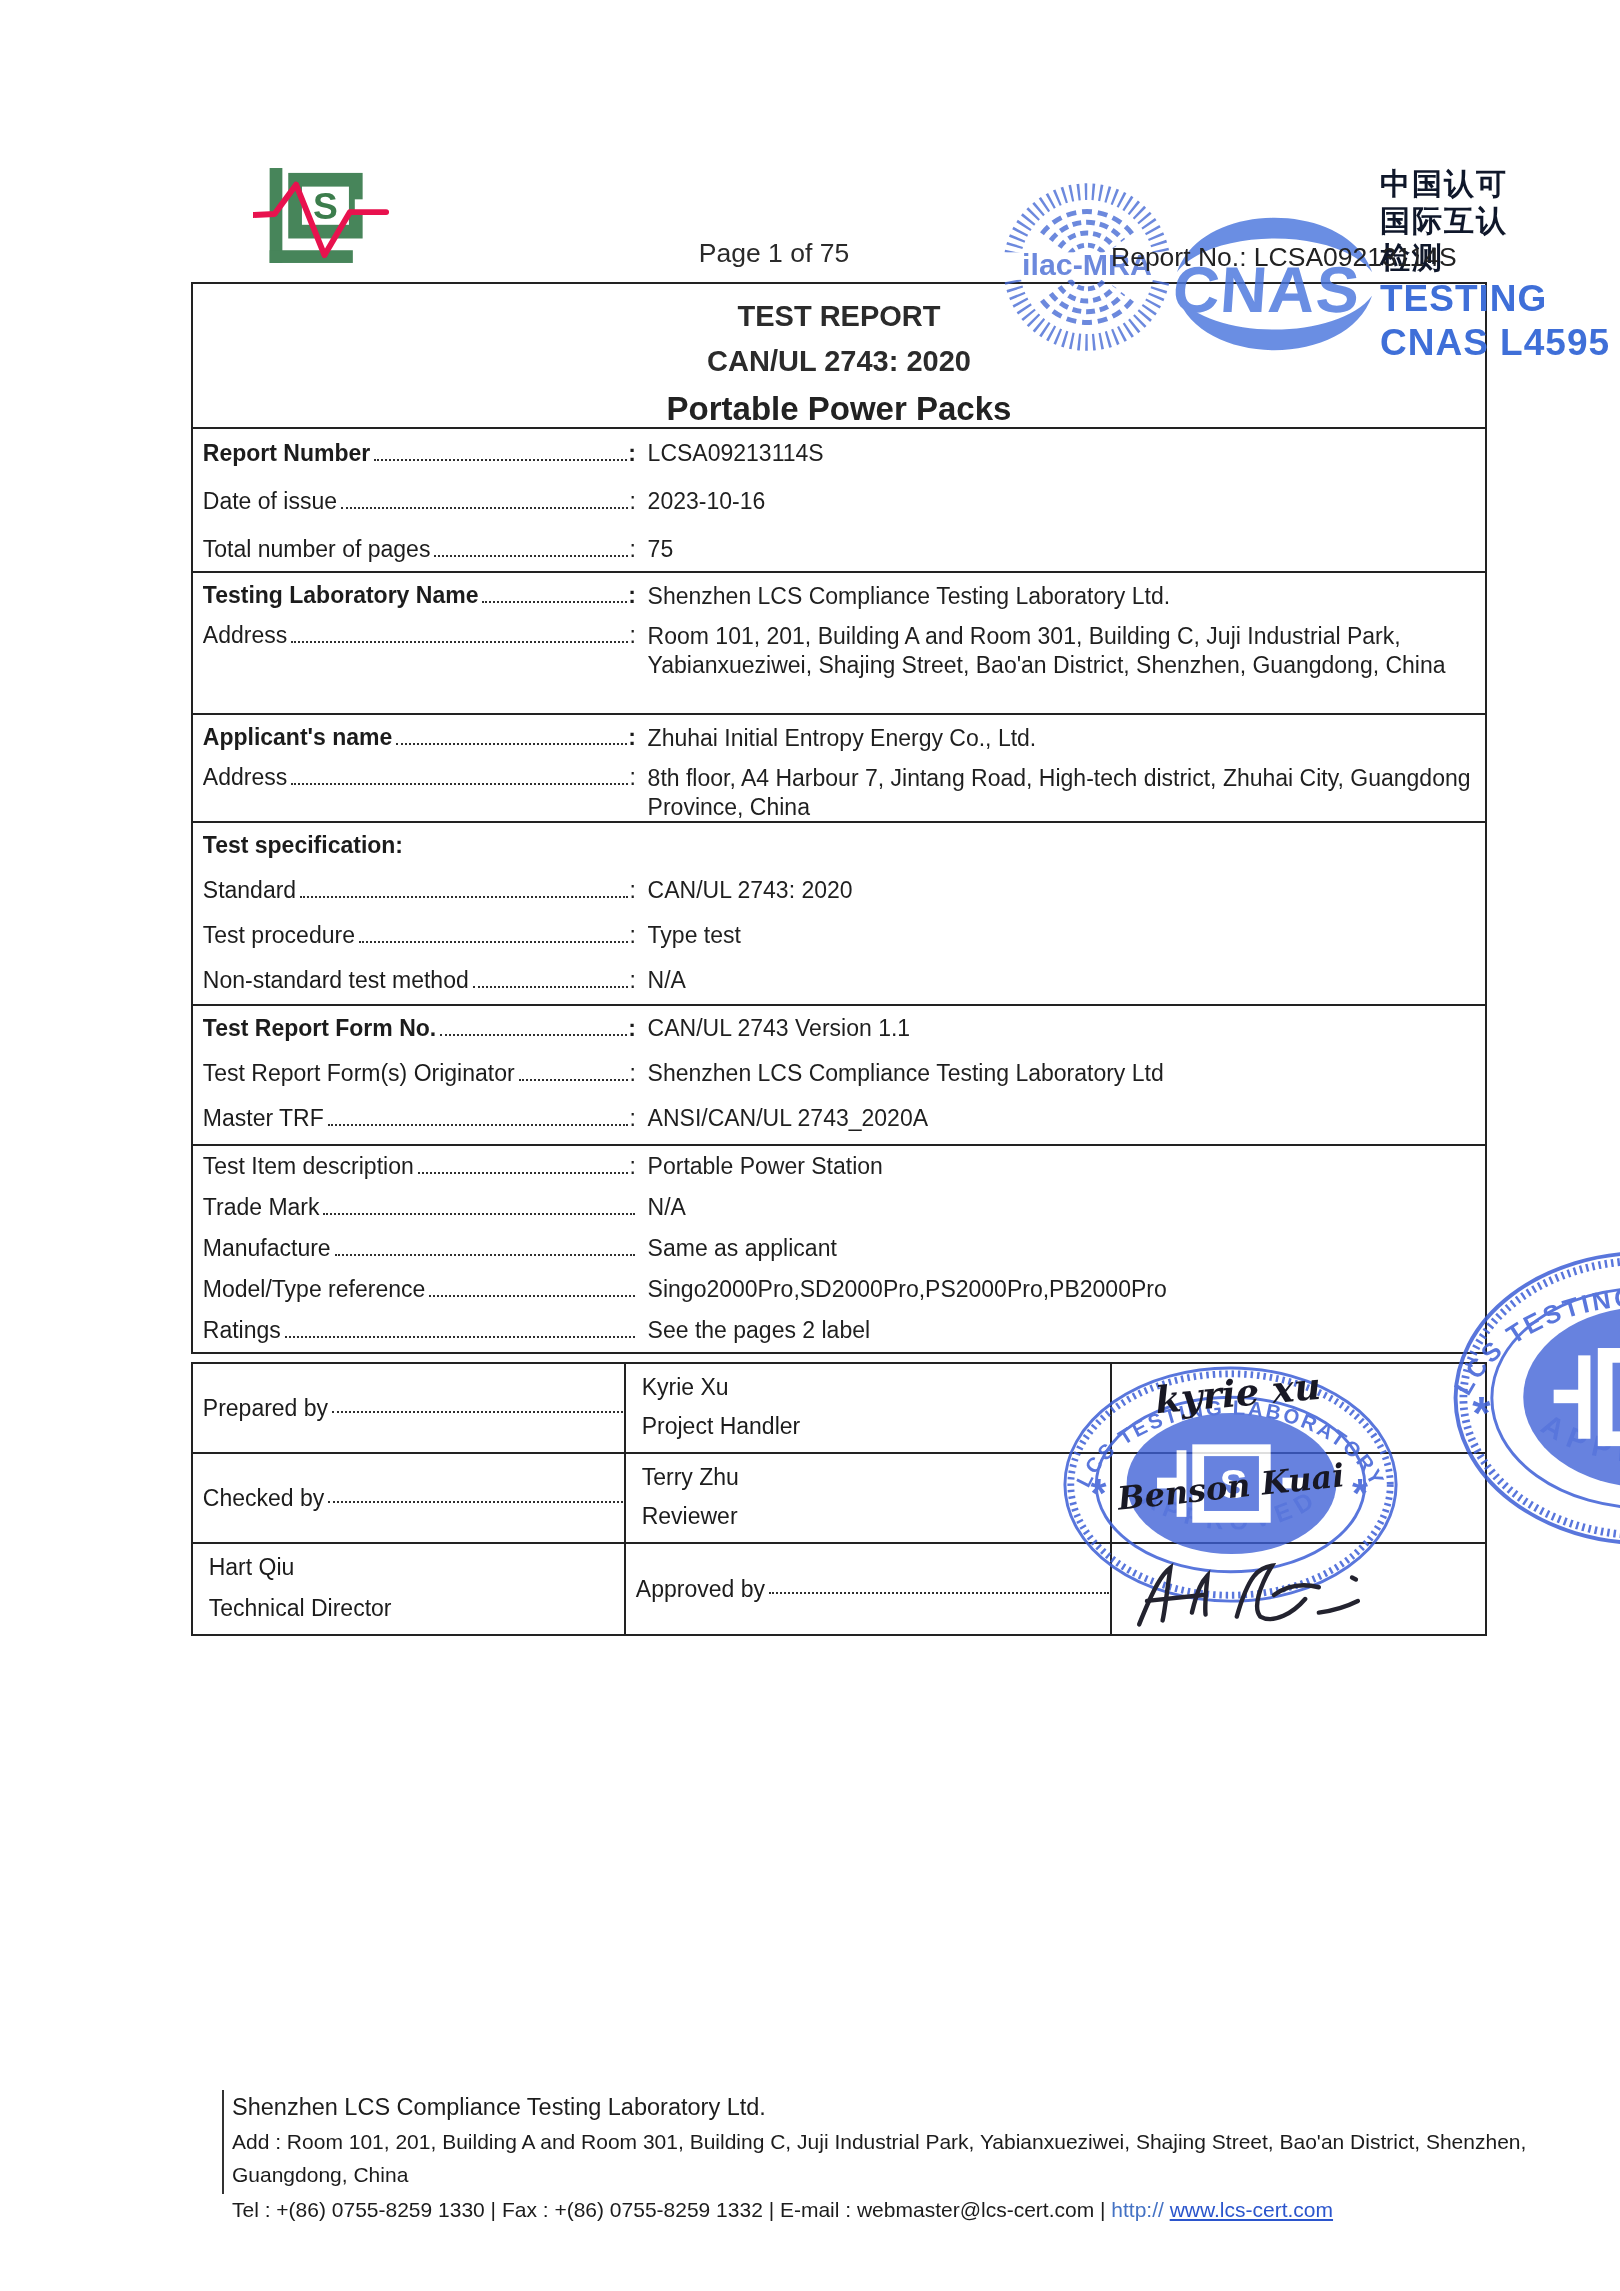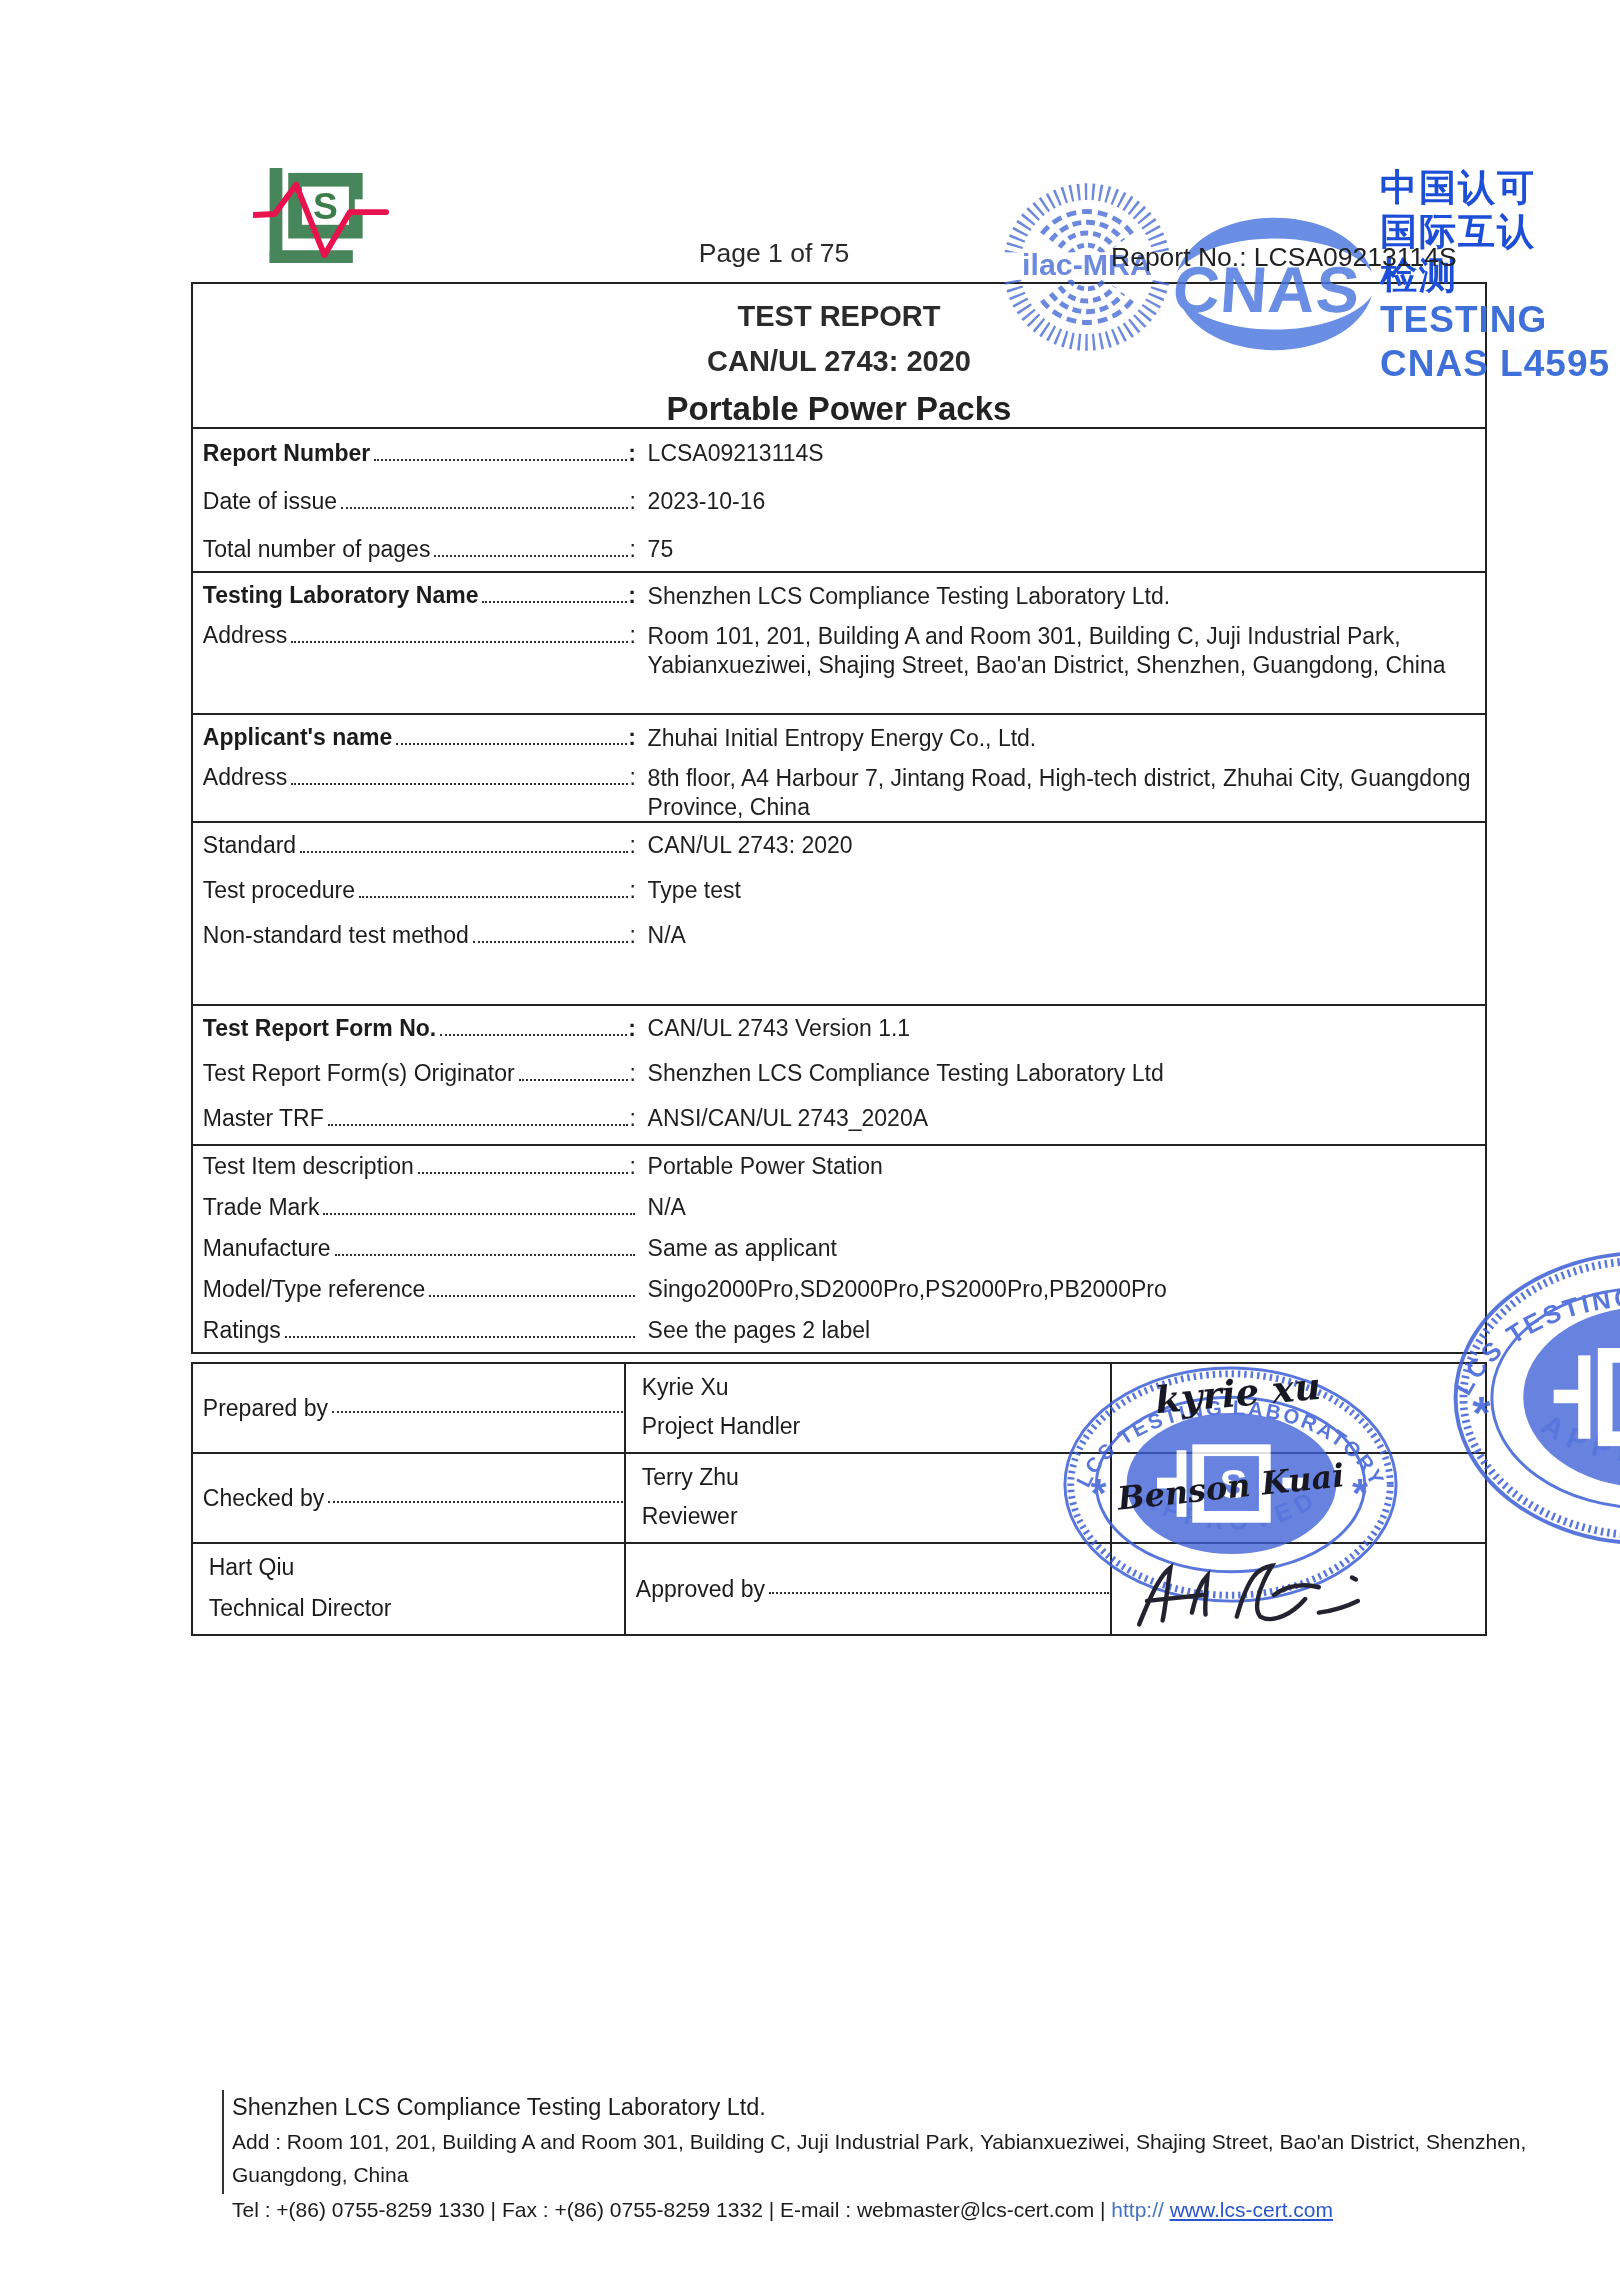--- a/index.html
+++ b/index.html
@@ -20,21 +20,21 @@
   }
   .report-no {
     position:absolute; left:1111px; top:242px;
     font-size:26.5px; color:#222; z-index:30; white-space:nowrap;
   }
   .stamp { position:absolute; z-index:5; }
   .accred {
     position:absolute; left:1380px; top:169px; z-index:5; line-height:1;
   }
   .accred .zh {
-    font-size:37px; font-weight:bold; color:#1d4ed8; margin-bottom:6.9px;
+    font-size:30px; font-weight:bold; color:#0f172a; margin-bottom:6.9px;
     letter-spacing:2px;
   }
   .accred .lat {
     font-size:37px; font-weight:bold; color:#3f6fd8; margin-bottom:6.9px;
     letter-spacing:1px;
   }
 
   
   .doc-table {
     position:absolute; left:191px; top:282px; width:1296px; height:1072px;
@@ -240,20 +240,27 @@
       <div class="lbl">
           <span class="txt">Address</span>
           <span class="leader"></span>
           <span>:</span>
         </div>
       <div class="val">8th floor, A4 Harbour 7, Jintang Road, High-tech district, Zhuhai City, Guangdong Province, China</div>
     </div>
   </div>
 
   <div class="sec sec-d">
+    <div class="row h46 no-leader">
+      <div class="lbl bold">
+          <span class="txt">Test specification:</span>
+          <span></span>
+        </div>
+      <div class="val"></div>
+    </div>
     <div class="row h46">
       <div class="lbl">
           <span class="txt">Standard</span>
           <span class="leader"></span>
           <span>:</span>
         </div>
       <div class="val">CAN/UL 2743: 2020</div>
     </div>
     <div class="row h46">
       <div class="lbl">

